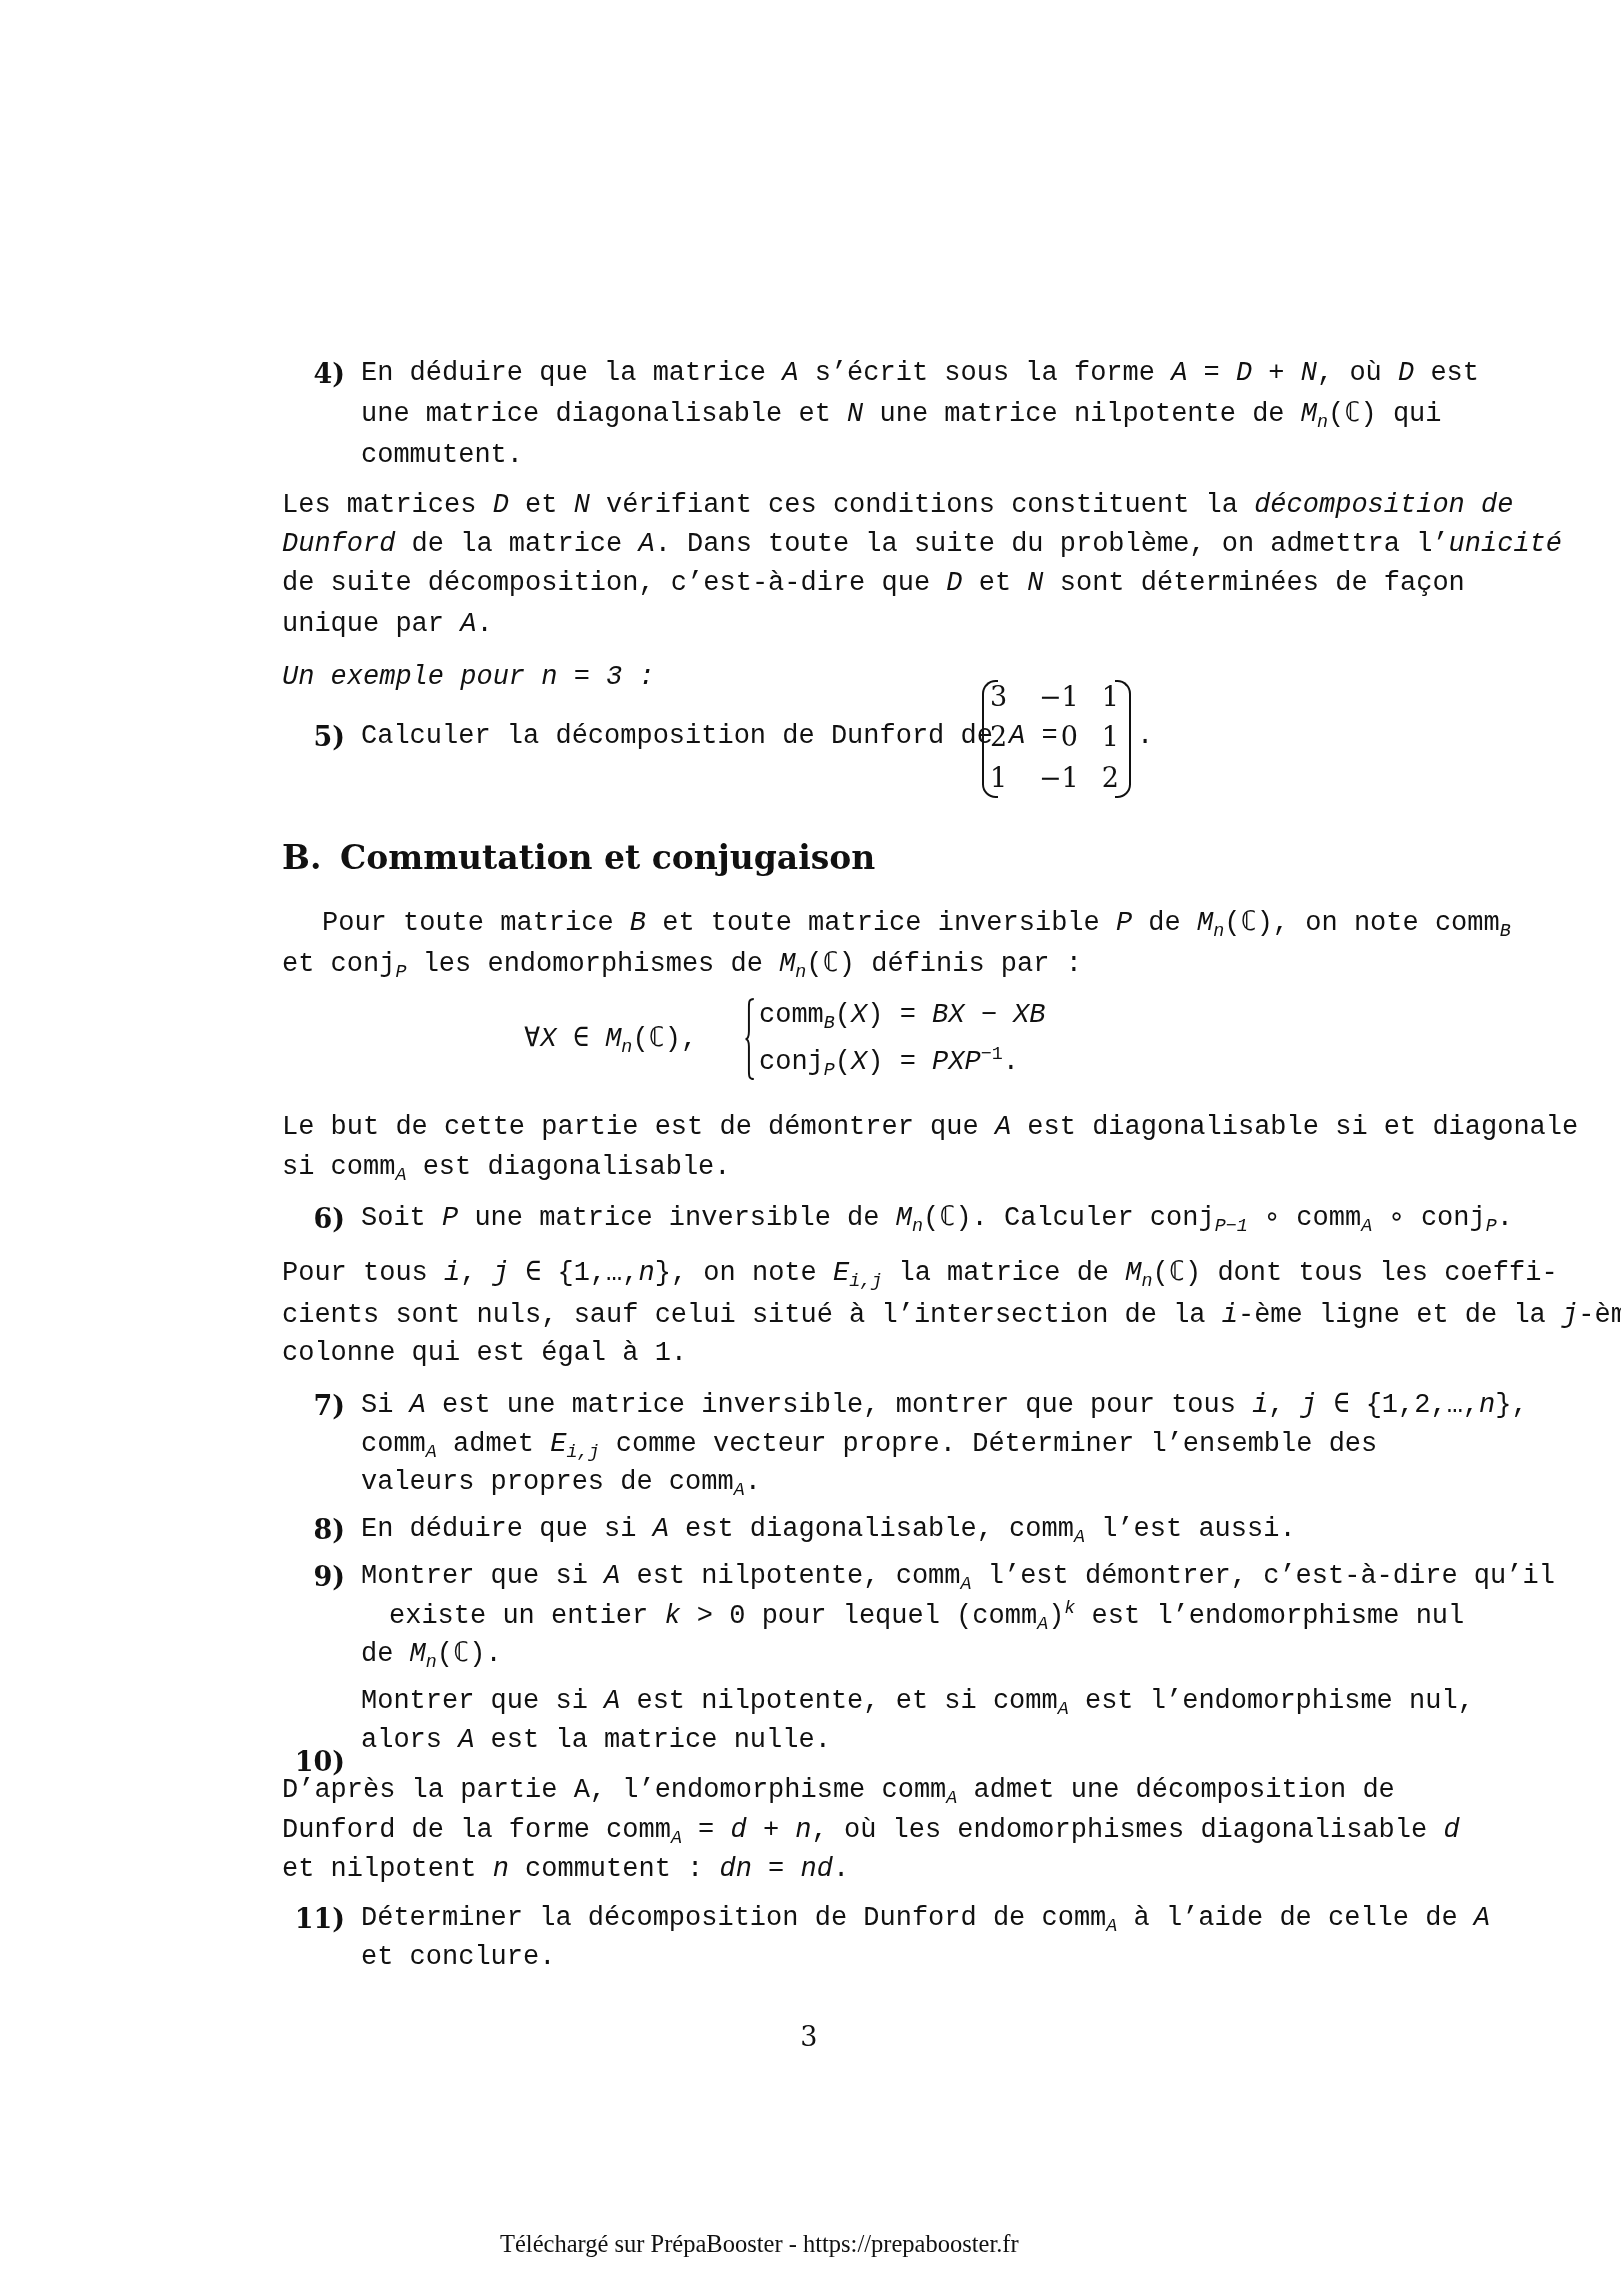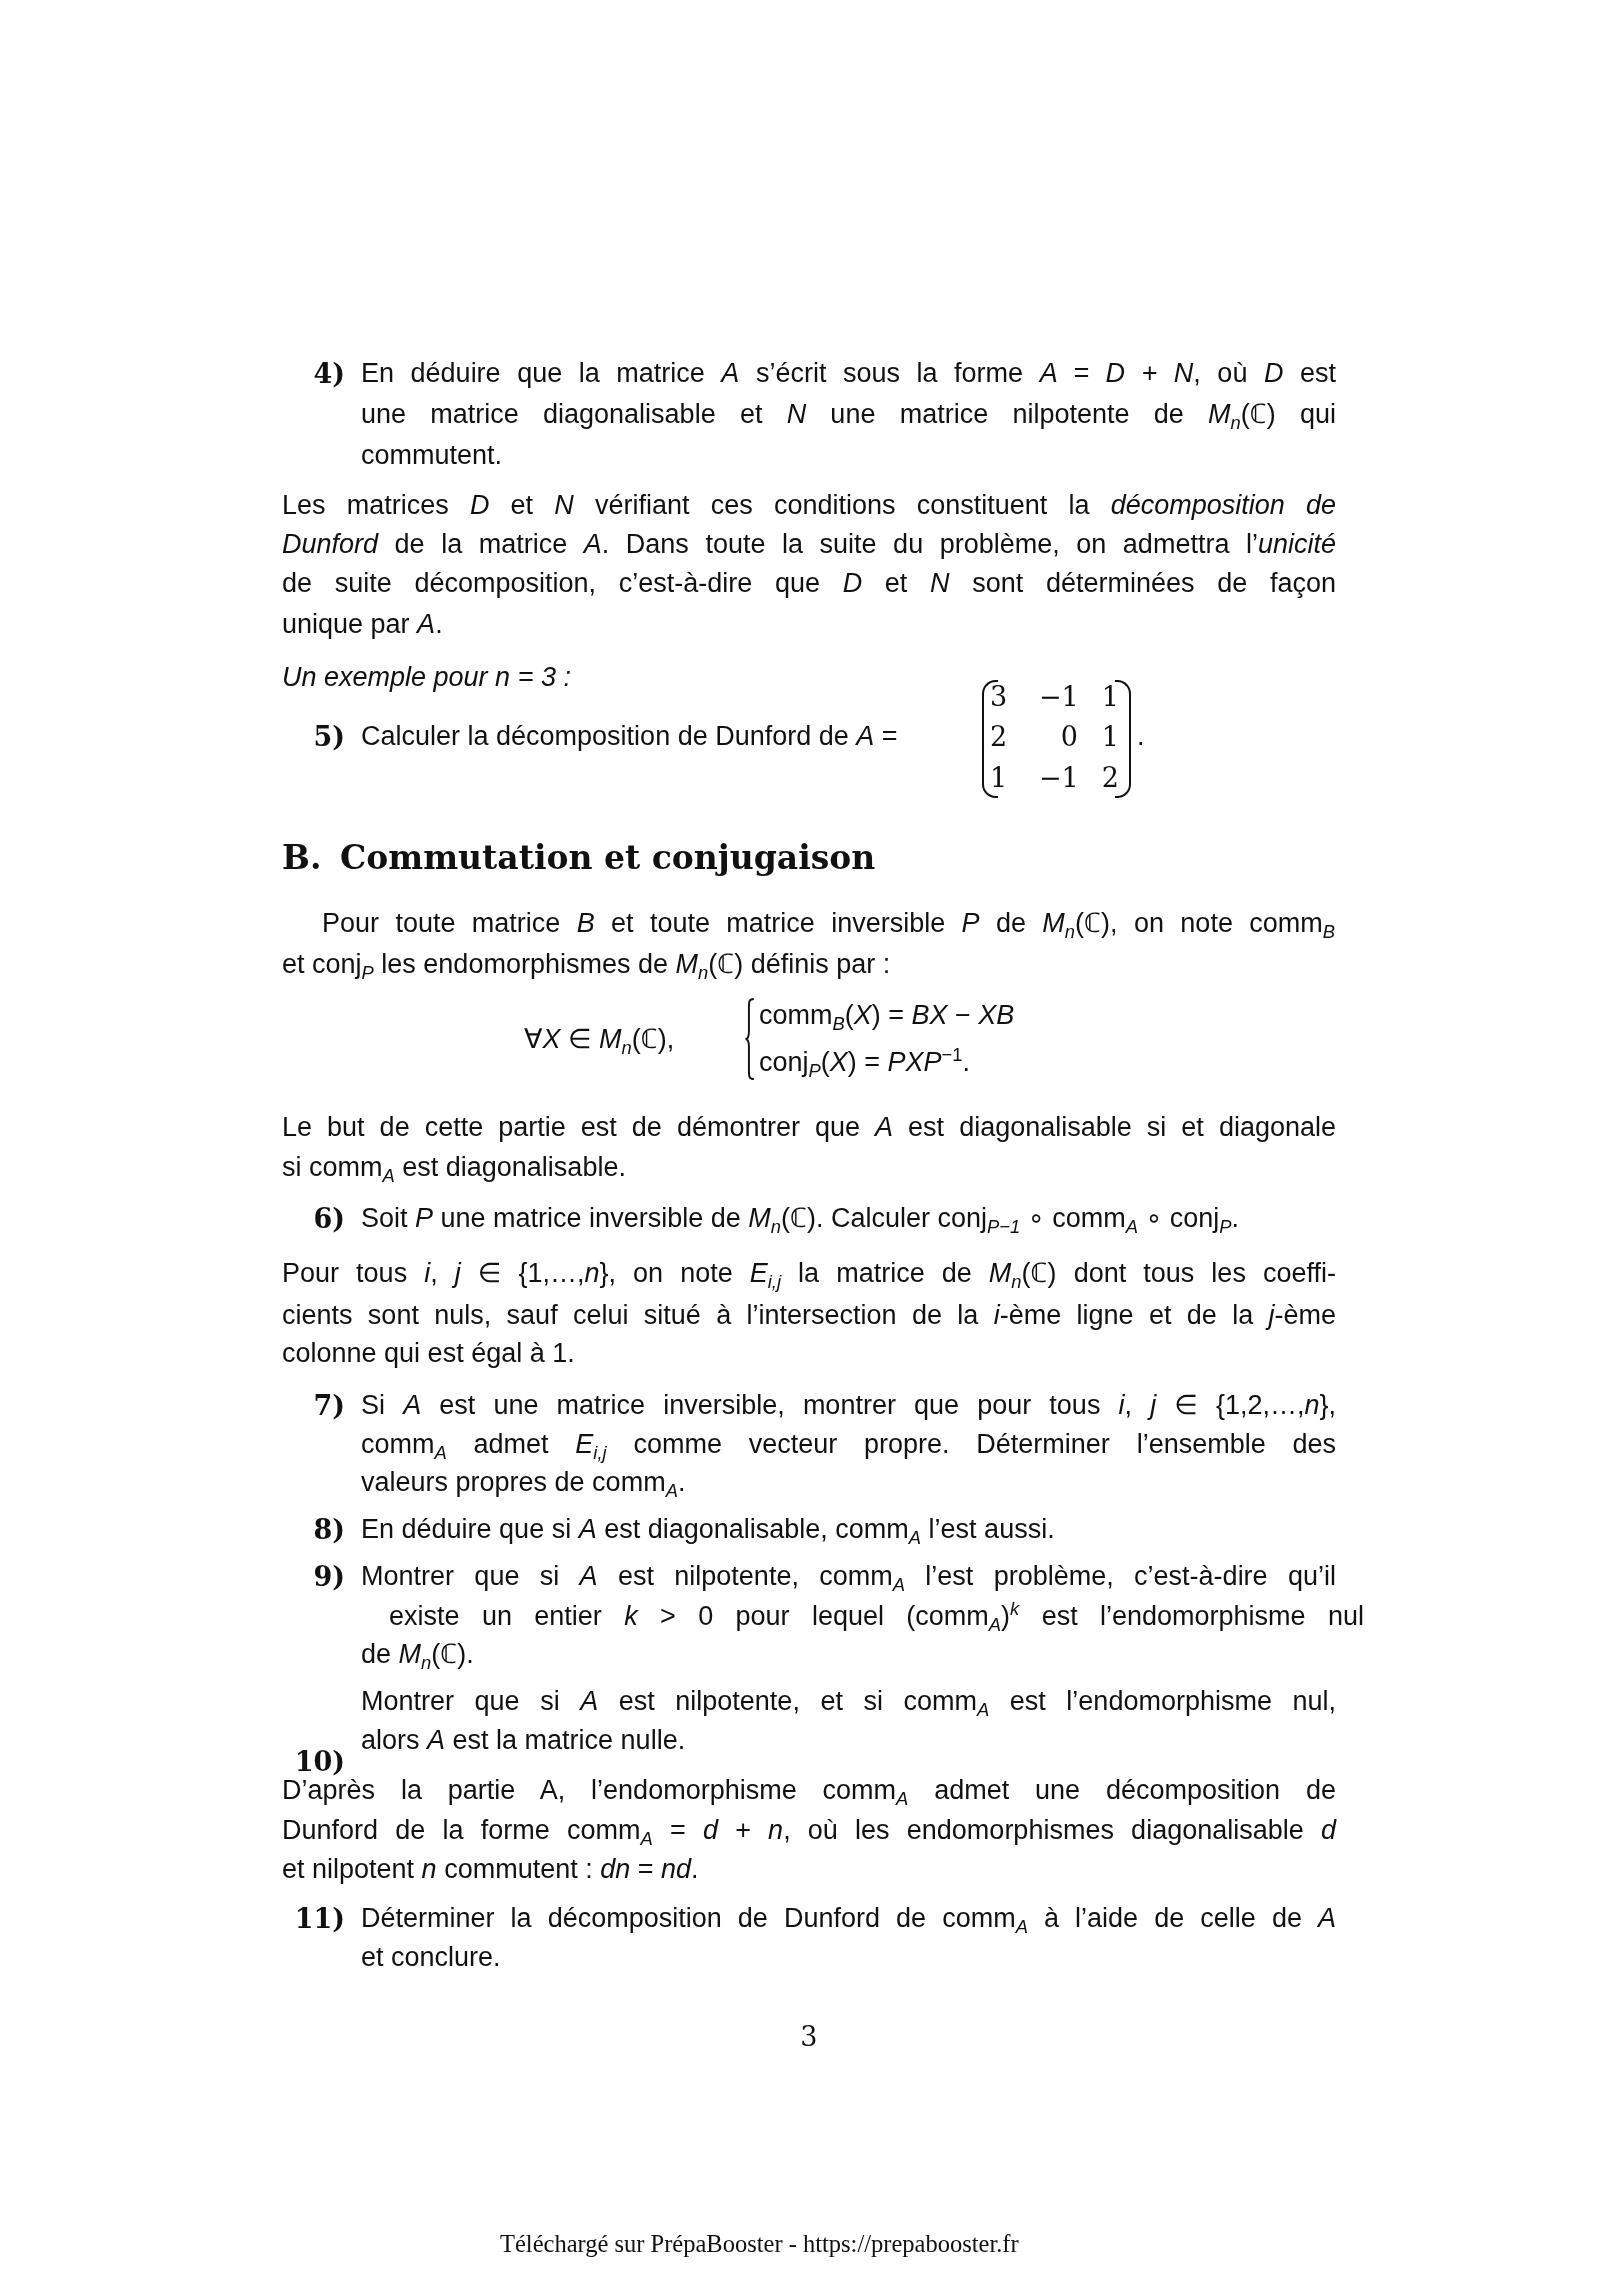--- a/index.html
+++ b/index.html
@@ -1,20 +1,20 @@
 <!DOCTYPE html>
 <html><head>
 <meta charset="utf-8">
 <style>
   html, body { margin: 0; padding: 0; background: #ffffff; }
   body { width: 1621px; height: 2293px; position: relative; overflow: hidden; }
   .page { position: absolute; left: 0; top: 0; width: 1621px; height: 2293px; background: #fff; color: #111; }
   .ln {
     position: absolute;
-    font-family: Liberation Sans, sans-serif;
+    font-family: Liberation Mono, monospace;
     font-size: 27px;
     line-height: 1;
     white-space: nowrap;
     color: #111;
   }
   .body { left: 282px; width: 1054px; }
   .item-text { left: 361px; width: 975px; }
   .justify { text-align: justify; text-align-last: justify; }
   .lbl { position: absolute; font-family: "DejaVu Serif", "Liberation Serif", serif; font-size: 27px; font-weight: bold; line-height: 1; text-align: right; width: 59px; left: 286px; color: #111; }
   i, .m { font-style: italic; }
@@ -89,21 +89,21 @@
 
   <div class="lbl" style="top:1392px;">7)</div>
   <div class="ln item-text justify" style="top:1392px;"><span>Si </span><i>A</i><span> est une matrice inversible, montrer que pour tous </span><i>i</i><span>, </span><i>j</i><span> ∈ {1,2,…,</span><i>n</i><span>},</span></div>
   <div class="ln item-text justify" style="top:1431px;"><span>comm</span><sub><i>A</i></sub><span> admet </span><i>E</i><sub><i>i,j</i></sub><span> comme vecteur propre. Déterminer l’ensemble des</span></div>
   <div class="ln item-text" style="top:1469px;"><span>valeurs propres de comm</span><sub><i>A</i></sub><span>.</span></div>
 
   <div class="lbl" style="top:1516px;">8)</div>
   <div class="ln item-text" style="top:1516px;"><span>En déduire que si </span><i>A</i><span> est diagonalisable, comm</span><sub><i>A</i></sub><span> l’est aussi.</span></div>
 
   <div class="lbl" style="top:1563px;">9)</div>
-  <div class="ln item-text justify" style="top:1563px;"><span>Montrer que si </span><i>A</i><span> est nilpotente, comm</span><sub><i>A</i></sub><span> l’est problème, c’est-à-dire qu’il</span></div>
+  <div class="ln item-text justify" style="top:1563px;"><span>Montrer que si </span><i>A</i><span> est nilpotente, comm</span><sub><i>A</i></sub><span> l’est démontrer, c’est-à-dire qu’il</span></div>
   <div class="ln item-text justify" style="top:1603px;margin-left:28px;"><span>existe un entier </span><i>k</i><span> &gt; 0 pour lequel (comm</span><sub><i>A</i></sub><span>)</span><sup><i>k</i></sup><span> est l’endomorphisme nul</span></div>
   <div class="ln item-text" style="top:1641px;"><span>de </span><i>M</i><sub><i>n</i></sub><span>(ℂ).</span></div>
 
   <div class="lbl" style="top:1748px;text-align:right;">10)</div>
   <div class="ln item-text justify" style="top:1688px;"><span>Montrer que si </span><i>A</i><span> est nilpotente, et si comm</span><sub><i>A</i></sub><span> est l’endomorphisme nul,</span></div>
   <div class="ln item-text" style="top:1727px;"><span>alors </span><i>A</i><span> est la matrice nulle.</span></div>
 
   <div class="ln body justify" style="top:1777px;"><span>D’après la partie A, l’endomorphisme comm</span><sub><i>A</i></sub><span> admet une décomposition de</span></div>
   <div class="ln body justify" style="top:1817px;"><span>Dunford de la forme comm</span><sub><i>A</i></sub><span> = </span><i>d</i><span> + </span><i>n</i><span>, où les endomorphismes diagonalisable </span><i>d</i></div>
   <div class="ln body" style="top:1856px;"><span>et nilpotent </span><i>n</i><span> commutent : </span><i>dn</i><span> = </span><i>nd</i><span>.</span></div>

